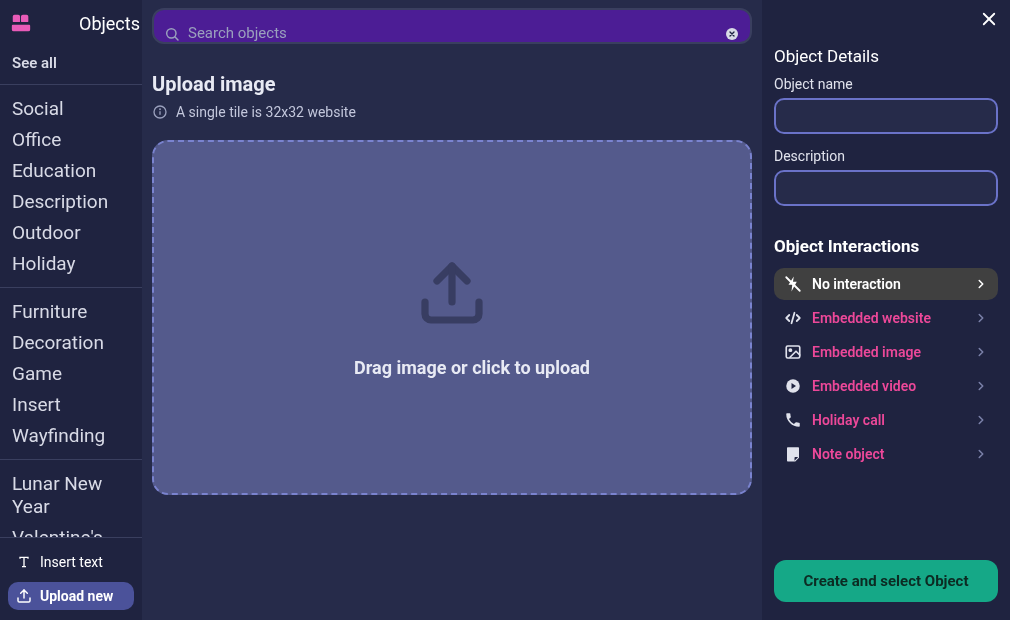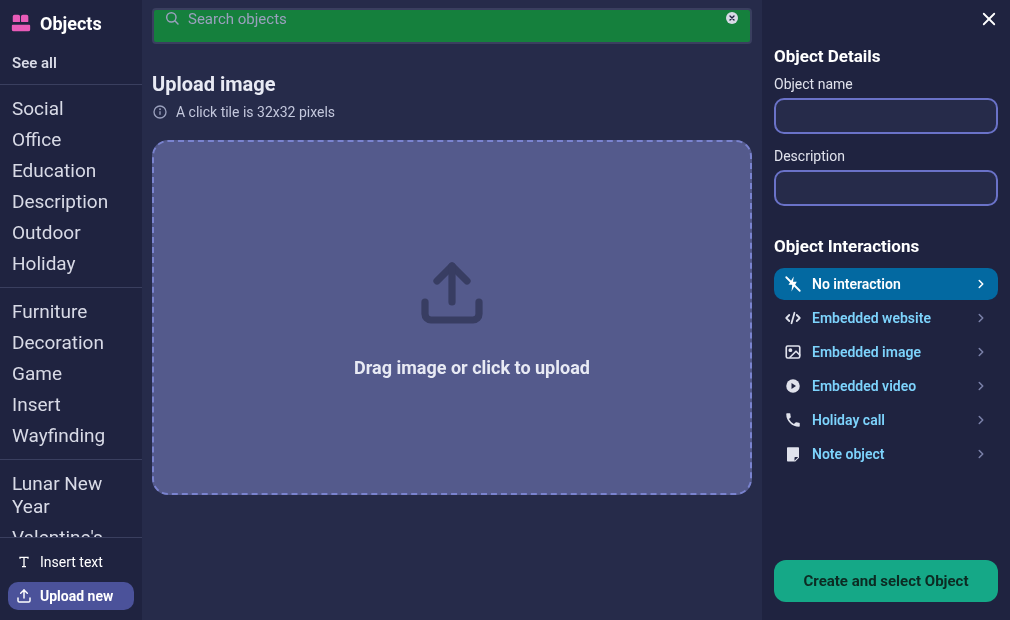--- a/index.html
+++ b/index.html
@@ -2,63 +2,63 @@
 <html><head>
 <meta charset="utf-8">
 <style>
   * { box-sizing: border-box; margin: 0; padding: 0; font-family: -apple-system, BlinkMacSystemFont, "Segoe UI", Roboto, sans-serif; }
   body { width: 1010px; height: 620px; background: #262b4a; color: #e0e2ec; overflow: hidden; display: flex; }
   
   
   .sidebar { width: 142px; background: #1f2340; display: flex; flex-direction: column; height: 100%; }
   .sidebar-header { display: flex; align-items: center; gap: 8px; padding: 12px 10px; }
   .sidebar-header .icon { color: #e85bb8; display: flex; }
-  .sidebar-title { font-size: 18px; font-weight: 700; color: #fff; }
+  .sidebar-title { font-size: 18px; font-weight: 400; color: #fff; margin-left: 39px; }
   .sidebar-scroll { flex: 1; overflow-y: auto; }
   .see-all { padding: 8px 12px 12px; font-size: 15px; font-weight: 600; color: #d8dae6; border-bottom: 1px solid #3a3f5f; margin-bottom: 8px; cursor: pointer; }
   .cat-group { border-bottom: 1px solid #3a3f5f; padding-bottom: 8px; margin-bottom: 8px; }
   .cat-group:last-child { border-bottom: none; }
   .cat-item { padding: 4px 12px; font-size: 19px; color: #d8dae6; cursor: pointer; }
   .sidebar-footer { border-top: 1px solid #3a3f5f; padding: 10px 8px; display: flex; flex-direction: column; gap: 6px; }
   .footer-btn { display: flex; align-items: flex-start; gap: 8px; padding: 6px 8px; border-radius: 10px; font-size: 14px; color: #fff; cursor: pointer; border: none; background: transparent; text-align: left; }
   .footer-btn.active { background: #4b529a; font-weight: bold; }
   .footer-btn .icon { display: flex; }
   
   
   .main { flex: 1; display: flex; flex-direction: column; padding: 8px 10px 0 10px; min-width: 0; }
-  .search-bar { background: #15803d; border: 2px solid #3a3f5f; border-radius: 4px; height: 36px; display: flex; align-items: flex-start; padding: 0 10px; gap: 8px; }
+  .search-bar { background: #4c1d95; border: 2px solid #3a3f5f; border-radius: 12px; height: 36px; display: flex; align-items: flex-end; padding: 0 10px; gap: 8px; }
   .search-bar .icon { color: #9aa0bd; display: flex; }
   .search-input { flex: 1; background: transparent; border: none; outline: none; color: #e0e2ec; font-size: 15px; }
   .search-input::placeholder { color: #9aa0bd; }
   .clear-btn { color: #d8dae6; cursor: pointer; background: transparent; border: none; display: flex; }
   
   .main-body { padding: 28px 0 0 0; display: flex; flex-direction: column; }
   .upload-title { font-size: 20px; font-weight: 700; color: #e8eaf4; margin-bottom: 8px; }
   .upload-hint { display: flex; align-items: center; gap: 8px; font-size: 14px; color: #c3c7dc; margin-bottom: 20px; }
   .upload-hint .icon { color: #9aa0bd; display: flex; }
   
   .dropzone { border: 2px dashed #7a83cf; border-radius: 16px; background: #545a8c; height: 355px; display: flex; flex-direction: column; align-items: center; justify-content: center; gap: 28px; cursor: pointer; }
   .dropzone-icon { color: #383d62; }
   .dropzone-text { font-size: 18px; font-weight: 700; color: #e8eaf4; margin-left: 40px; }
   
   
   .rightpanel { width: 248px; background: #1f2340; display: flex; flex-direction: column; height: 100%; }
   .rp-top { display: flex; justify-content: flex-end; padding: 10px 12px 6px; }
   .close-btn { background: transparent; border: none; color: #fff; cursor: pointer; display: flex; }
   .rp-body { flex: 1; overflow-y: auto; padding: 0 12px; }
-  .rp-h1 { font-size: 17px; font-weight: 700; color: #fff; padding: 12px 0 10px; }
+  .rp-h1 { font-size: 17px; font-weight: 400; color: #fff; padding: 12px 0 10px; }
   .rp-label { font-size: 14px; color: #e0e2ec; margin-bottom: 6px; }
   .rp-input { width: 100%; background: #262b4a; border: 2px solid #6a72c8; border-radius: 10px; height: 36px; padding: 0 10px; color: #fff; font-size: 14px; outline: none; margin-bottom: 14px; }
   .rp-section-title { font-size: 17px; font-weight: 700; color: #fff; padding: 16px 0 12px; }
   .interaction-list { display: flex; flex-direction: column; gap: 2px; }
-  .interaction-item { display: flex; align-items: center; gap: 10px; padding: 7px 10px; border-radius: 10px; cursor: pointer; color: #7dd3fc; }
+  .interaction-item { display: flex; align-items: center; gap: 10px; padding: 7px 10px; border-radius: 10px; cursor: pointer; color: #ec4899; }
   .interaction-item .lead-icon { width: 18px; display: flex; justify-content: center; color: #e0e2ec; }
   .interaction-item .label { flex: 1; font-size: 14px; font-weight: 600; }
   .interaction-item .chev { color: #7a80a8; display: flex; }
-  .interaction-item.active { background: #0369a1; color: #fff; }
+  .interaction-item.active { background: #404040; color: #fff; }
   .interaction-item.active .lead-icon, .interaction-item.active .chev { color: #fff; }
   
   .rp-footer { padding: 16px 12px 18px; }
   .create-btn { width: 100%; background: #15a887; border: none; border-radius: 12px; color: #0c2b23; font-weight: 700; font-size: 15px; padding: 12px 0; cursor: pointer; }
   
   svg { display: block; }
 </style>
 </head>
 <body>
 
@@ -139,21 +139,21 @@
   <div class="main-body">
     <div class="upload-title">Upload image</div>
     <div class="upload-hint">
       <span class="icon">
         <svg width="16" height="16" viewBox="0 0 24 24" fill="none" stroke="currentColor" stroke-width="2">
             <circle cx="12" cy="12" r="9"></circle>
             <line x1="12" y1="11" x2="12" y2="16"></line>
             <circle cx="12" cy="8" r="0.5" fill="currentColor"></circle>
           </svg>
       </span>
-      <span>A click tile is 32x32 pixels</span>
+      <span>A single tile is 32x32 website</span>
     </div>
     <div class="dropzone">
       <span class="dropzone-icon">
         <svg width="72" height="72" viewBox="0 0 24 24" fill="none" stroke="currentColor" stroke-width="2.4" stroke-linecap="round" stroke-linejoin="round">
             <path d="M21 15v4a2 2 0 01-2 2H5a2 2 0 01-2-2v-4"></path>
             <polyline points="17 8 12 3 7 8"></polyline>
             <line x1="12" y1="3" x2="12" y2="15"></line>
           </svg>
       </span>
       <div class="dropzone-text">Drag image or click to upload</div>

